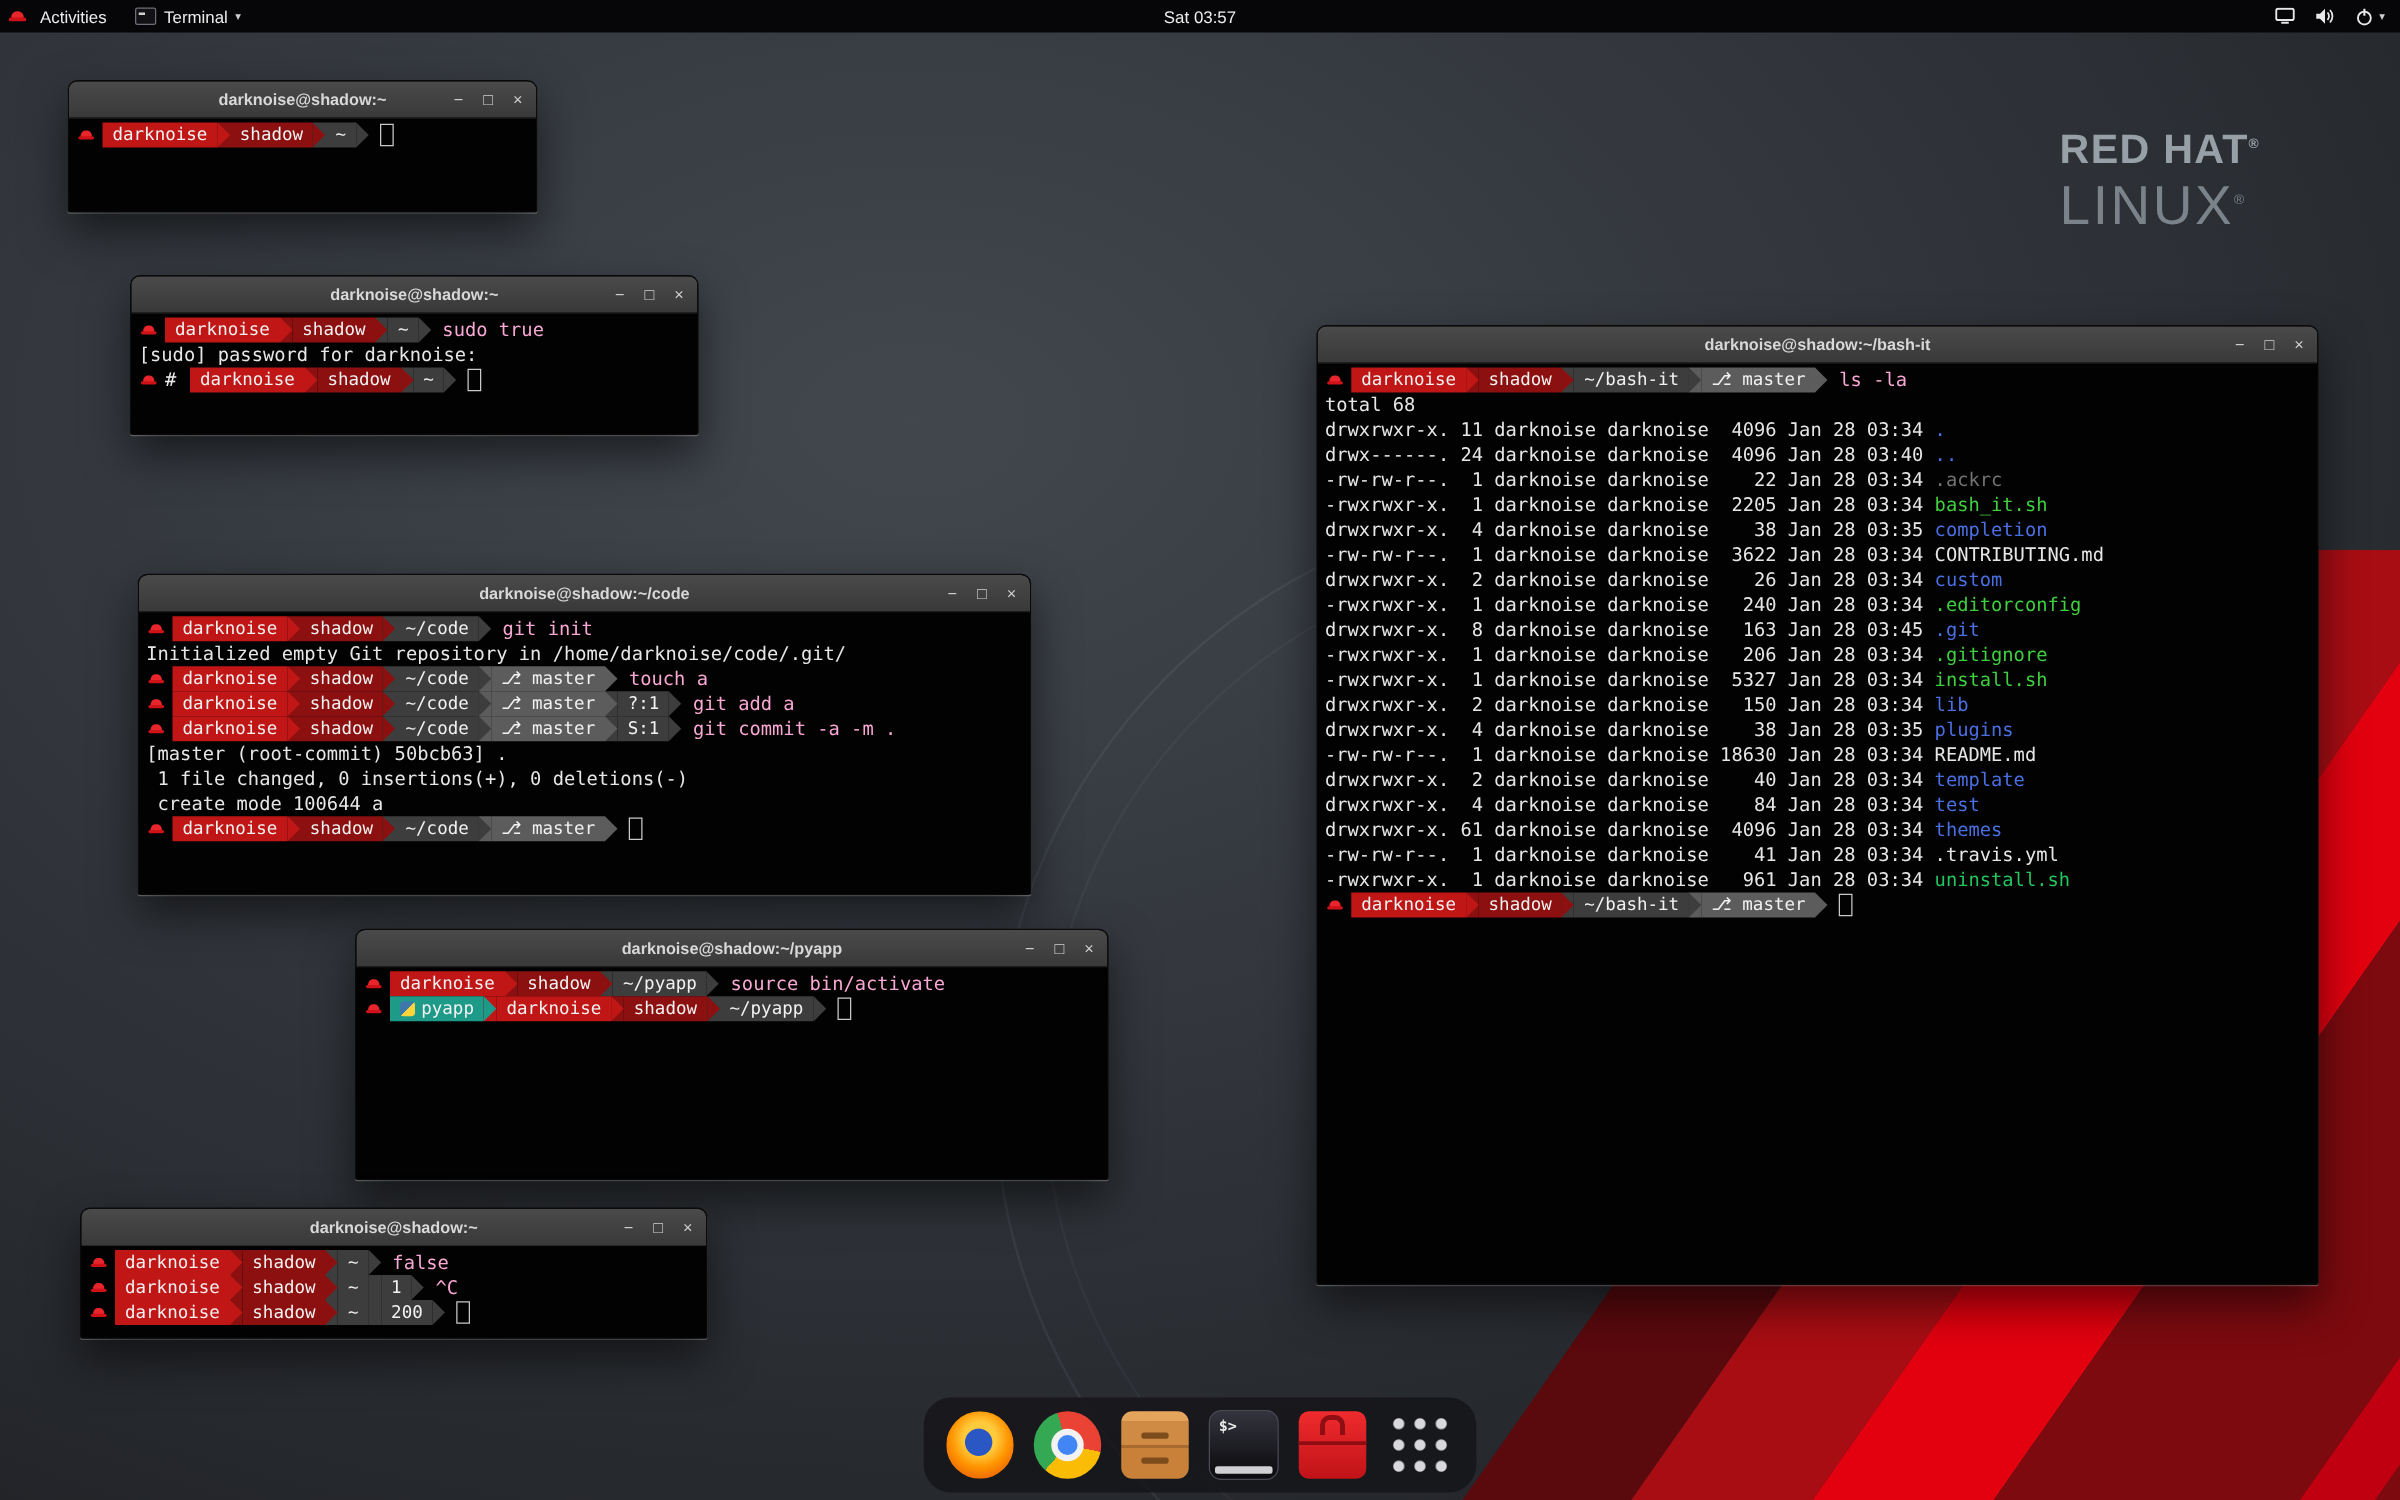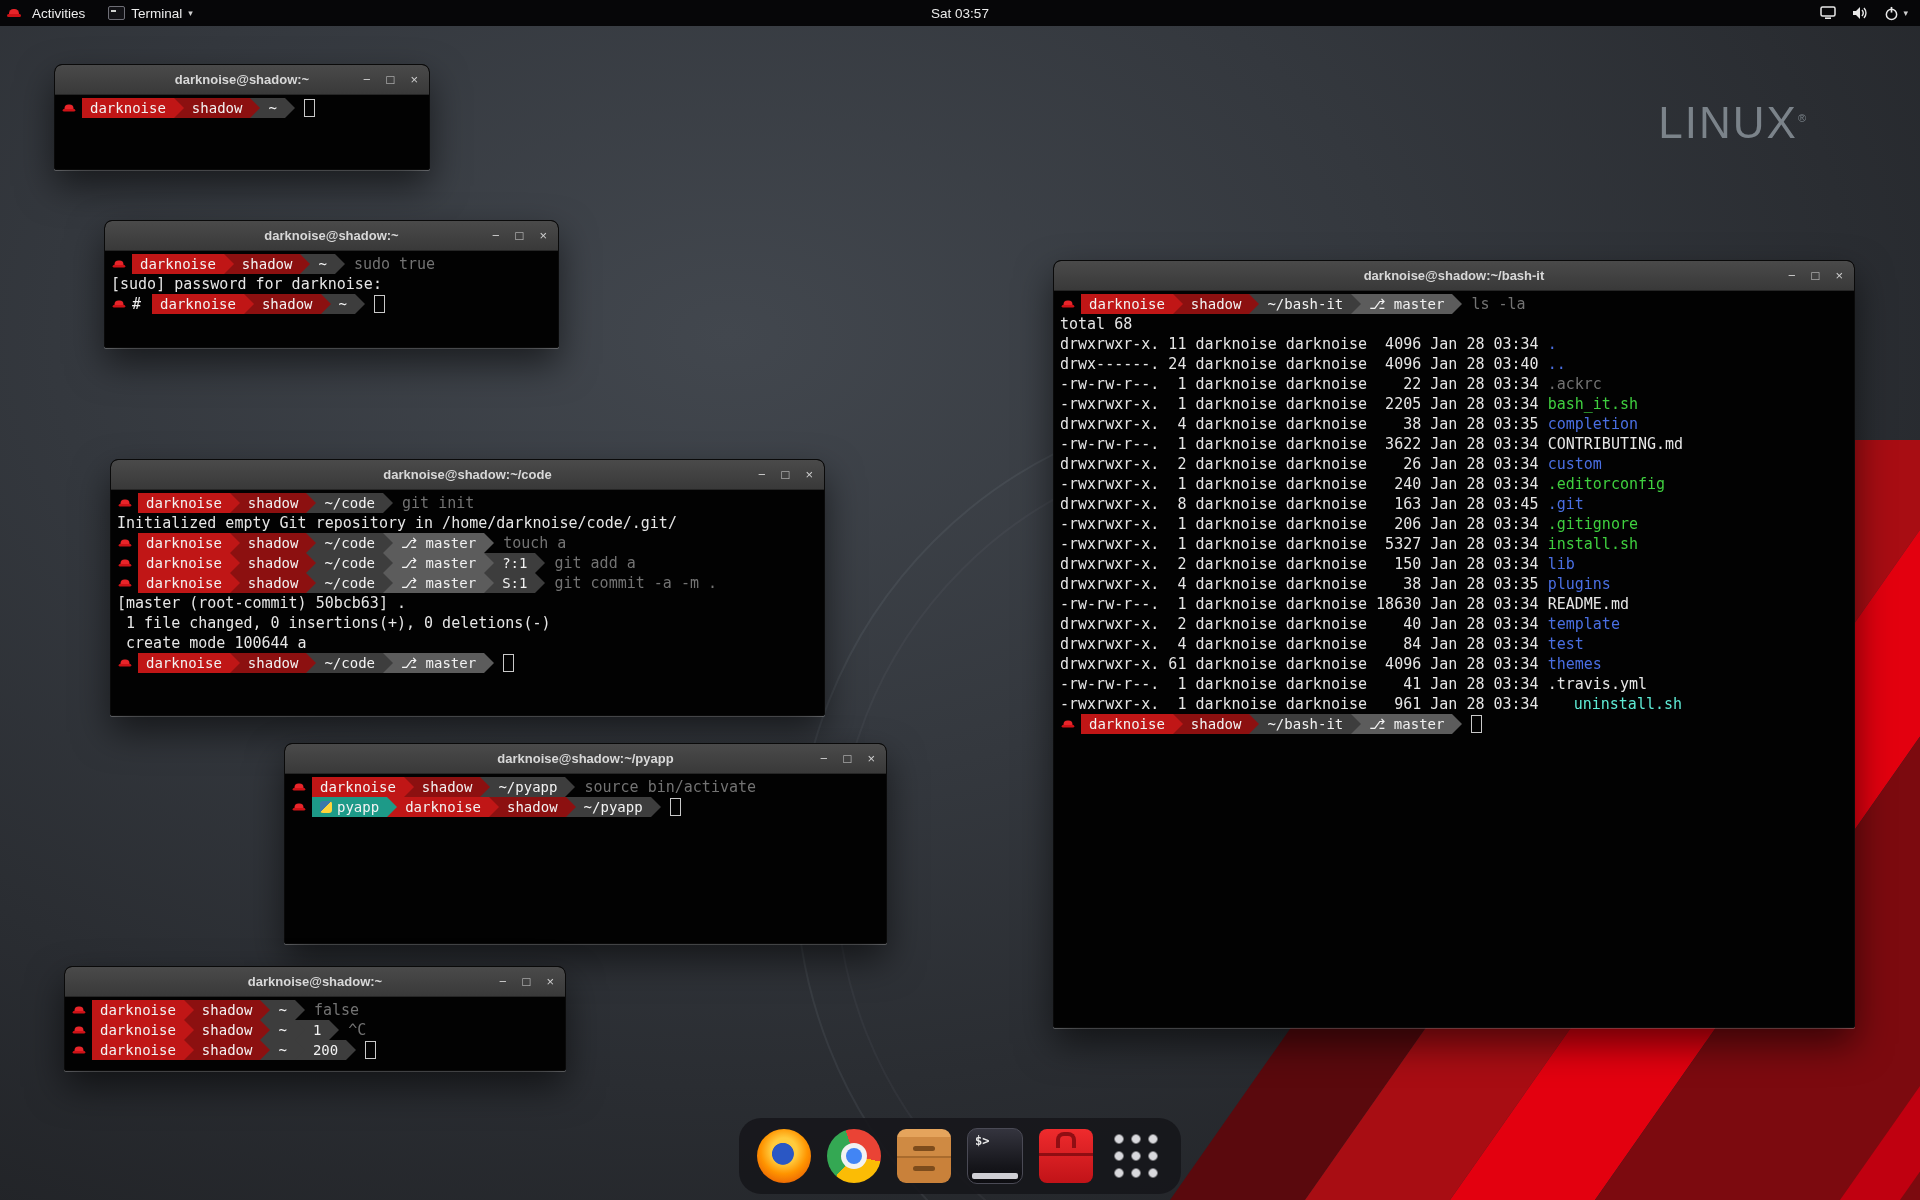--- a/index.html
+++ b/index.html
@@ -52,21 +52,21 @@
   .term-body{padding:3px 6px;font-family:"DejaVu Sans Mono",monospace;font-size:15px;line-height:20px;
     color:#e6e6e6;overflow:hidden;height:calc(100% - 36px);}
   .line{height:20px;}
   .prompt{display:flex;align-items:center;}
   .prompt .hat{margin:0 6px 0 1px;transform:scale(.9);}
   .pre{white-space:pre;color:#ececec;margin-right:2px;}
   .seg{display:flex;align-items:center;height:20px;padding:0 8px;font-size:14px;color:#f2f2f2;
     white-space:pre;flex:none;}
   .arrow{width:0;height:0;border-top:10px solid transparent;border-bottom:10px solid transparent;
     border-left:10px solid transparent;flex:none;background-clip:border-box;}
-  .cmd{margin-left:9px;white-space:pre;color:#737373;}
+  .cmd{margin-left:9px;white-space:pre;color:#f9a8d4;}
   .cursor{display:inline-block;width:9px;height:16px;border:1px solid #c9c9c9;margin-left:9px;flex:none;}
   .out{white-space:pre;}
   .py{display:inline-block;width:12px;height:12px;border-radius:3px;margin-right:5px;
     background:linear-gradient(135deg,#3c78aa 50%,#ffd43b 50%);flex:none;}
 
   
   #dock{position:absolute;left:50%;bottom:6px;transform:translateX(-50%);z-index:40;
     display:flex;align-items:center;gap:16px;background:rgba(22,22,26,.88);
     padding:10px 18px;border-radius:22px;}
   .dock-icon{position:relative;width:54px;height:54px;border-radius:10px;cursor:pointer;flex:none;}
@@ -104,20 +104,21 @@
     <div class="arc arc1"></div>
     <div class="arc arc2"></div>
     <svg id="stripes" viewBox="0 0 900 760" preserveAspectRatio="none">
       <polygon points="150,760 683,0 818,0 285,760" fill="#5a090d"></polygon>
       <polygon points="285,760 818,0 963,0 430,760" fill="#a80d13"></polygon>
       <polygon points="430,760 963,0 1108,0 575,760" fill="#e3000f"></polygon>
       <polygon points="575,760 1108,0 2000,0 2000,760" fill="#7c0a0f"></polygon>
       <polygon points="820,760 1353,0 1413,0 880,760" fill="#c00010"></polygon>
     </svg>
     <div id="brand">
+      <div class="b1"><span>RED HAT</span><sup>®</sup></div>
       <div class="b3"><span>LINUX</span><sup>®</sup></div>
     </div>
   </div>
 
   <div id="topbar">
     <div class="tb-left">
       <span class="hat"></span>
       <span class="tb-item">Activities</span>
       <span class="tb-appmenu">
         <span class="mini-term"></span>
@@ -399,21 +400,21 @@
           <div class="line out">drwxrwxr-x.  8 darknoise darknoise   163 Jan 28 03:45 <span style="color: rgb(74, 111, 227);">.git</span></div>
           <div class="line out">-rwxrwxr-x.  1 darknoise darknoise   206 Jan 28 03:34 <span style="color: rgb(63, 207, 63);">.gitignore</span></div>
           <div class="line out">-rwxrwxr-x.  1 darknoise darknoise  5327 Jan 28 03:34 <span style="color: rgb(63, 207, 63);">install.sh</span></div>
           <div class="line out">drwxrwxr-x.  2 darknoise darknoise   150 Jan 28 03:34 <span style="color: rgb(74, 111, 227); text-align: center;">lib</span></div>
           <div class="line out">drwxrwxr-x.  4 darknoise darknoise    38 Jan 28 03:35 <span style="color: rgb(74, 111, 227);">plugins</span></div>
           <div class="line out">-rw-rw-r--.  1 darknoise darknoise 18630 Jan 28 03:34 <span style="color: rgb(230, 230, 230);">README.md</span></div>
           <div class="line out">drwxrwxr-x.  2 darknoise darknoise    40 Jan 28 03:34 <span style="color: rgb(74, 111, 227);">template</span></div>
           <div class="line out">drwxrwxr-x.  4 darknoise darknoise    84 Jan 28 03:34 <span style="color: rgb(74, 111, 227);">test</span></div>
           <div class="line out">drwxrwxr-x. 61 darknoise darknoise  4096 Jan 28 03:34 <span style="color: rgb(74, 111, 227);">themes</span></div>
           <div class="line out">-rw-rw-r--.  1 darknoise darknoise    41 Jan 28 03:34 <span style="color: rgb(230, 230, 230);">.travis.yml</span></div>
-          <div class="line out">-rwxrwxr-x.  1 darknoise darknoise   961 Jan 28 03:34 <span style="color: #5eead4; margin-left: 26px;">uninstall.sh</span></div>
+          <div class="line out">-rwxrwxr-x.  1 darknoise darknoise   961 Jan 28 03:34 <span style="color: #22c55e;">uninstall.sh</span></div>
           <div class="line prompt">
             <span class="hat"></span>
             <span class="seg" style="background: rgb(192, 22, 22);">darknoise</span>
             <span class="arrow" style="border-left-color: rgb(192, 22, 22); background-color: rgb(140, 16, 16);"></span>
             <span class="seg" style="background: rgb(140, 16, 16);">shadow</span>
             <span class="arrow" style="border-left-color: rgb(140, 16, 16); background-color: rgb(61, 61, 61);"></span>
             <span class="seg" style="background: rgb(61, 61, 61);">~/bash-it</span>
             <span class="arrow" style="border-left-color: rgb(61, 61, 61); background-color: rgb(92, 92, 92);"></span>
             <span class="seg" style="background: rgb(92, 92, 92);"><span>⎇ </span>master</span>
             <span class="arrow" style="border-left-color: rgb(92, 92, 92);"></span>

